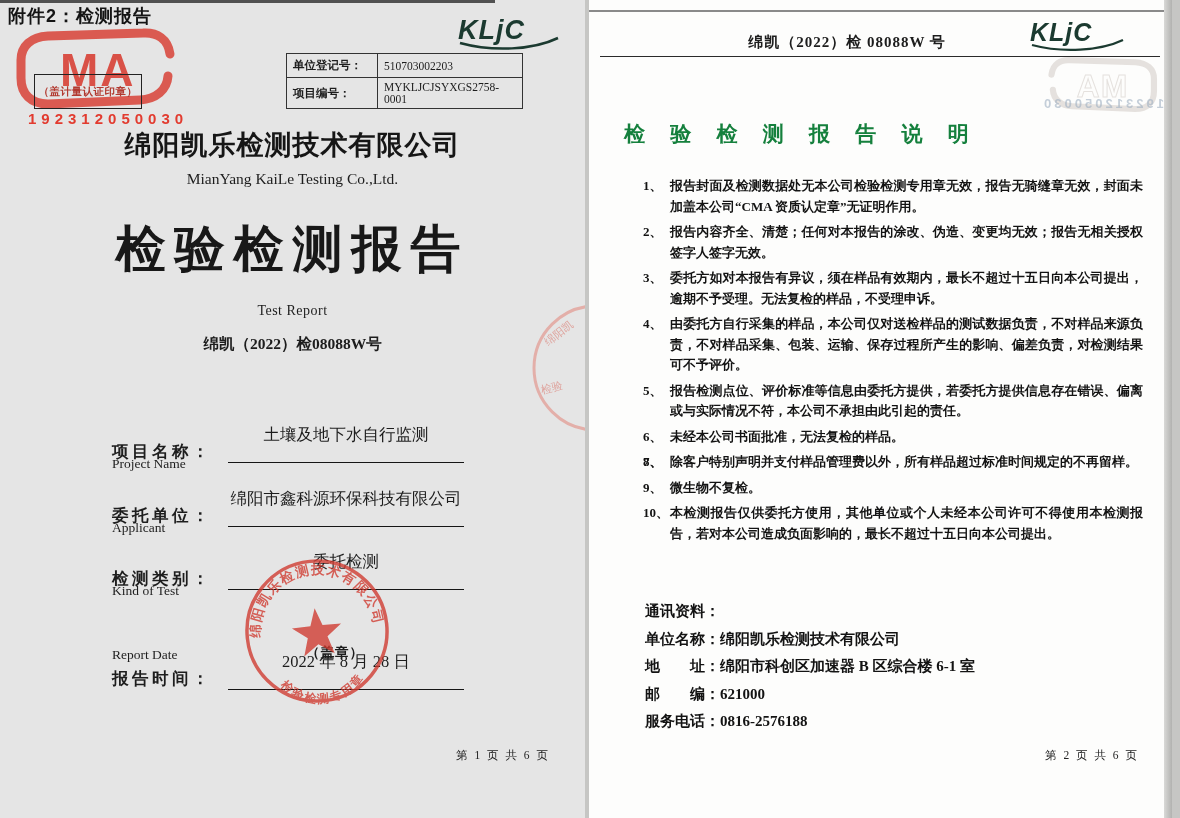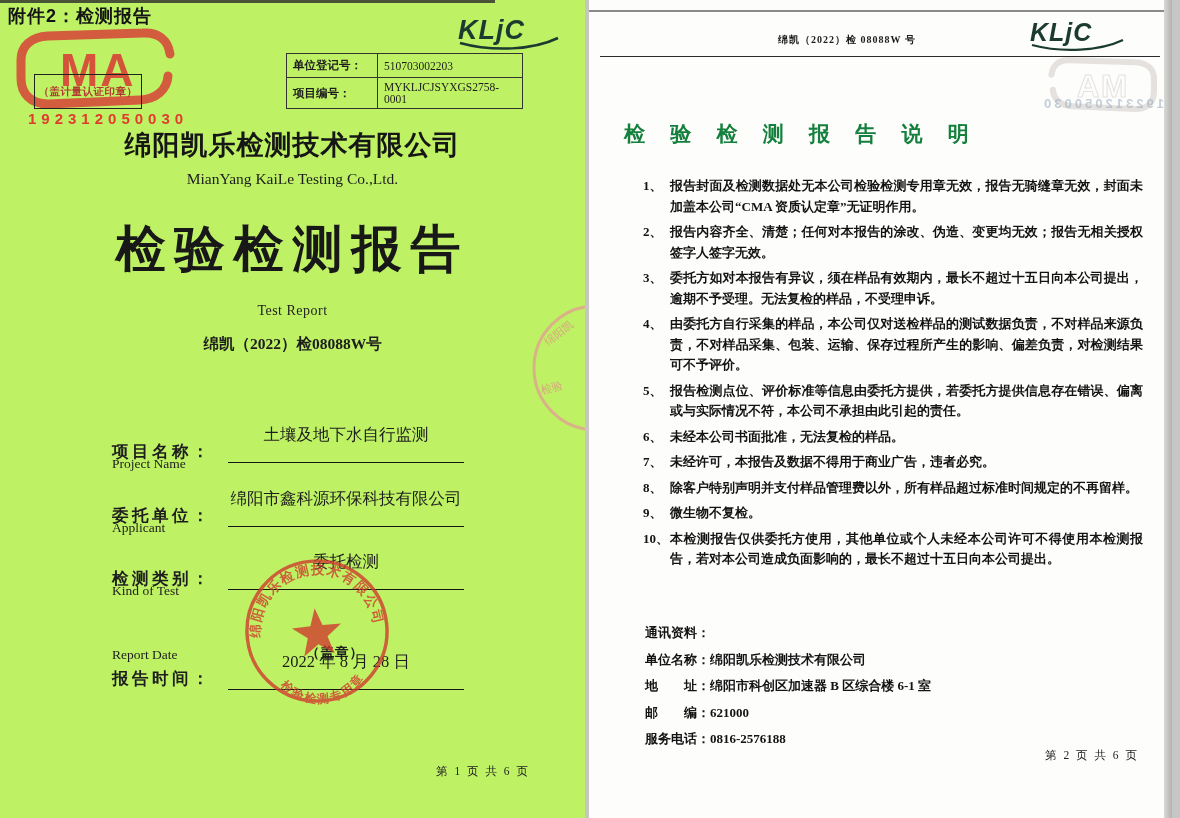--- a/index.html
+++ b/index.html
@@ -2,21 +2,21 @@
 <html><head>
 <meta charset="utf-8">
 <style>
   html,body{margin:0;padding:0;}
   body{
     width:1180px;height:818px;position:relative;overflow:hidden;
     background:#c6c6c4;
     font-family:"Liberation Serif","DejaVu Serif",serif;
     color:#1d1d1d;
   }
-  .page{position:absolute;top:0;height:818px;background:#bef264;overflow:hidden;}
+  .page{position:absolute;top:0;height:818px;background:#e5e5e5;overflow:hidden;}
   #page-left{left:0;width:585px;}
   #page-right{left:589px;width:583px;background:#fdfdfc;}
   .edge-strip{position:absolute;top:0;right:0;width:8px;height:818px;background:linear-gradient(to right,#d9d9d7,#b2b2b0);}
   .scanline{position:absolute;background:#2c2c2c;}
   
   .attachment{position:absolute;left:8px;top:4px;font-family:"Liberation Sans",sans-serif;font-weight:bold;font-size:18px;letter-spacing:1px;color:#141414;}
   .cma-wrap{position:absolute;left:12px;top:24px;width:180px;height:110px;}
   .cma-svg{position:absolute;left:0;top:0;}
   .cma-box{position:absolute;left:22px;top:50px;width:106px;height:33px;border:1.5px solid #222;display:flex;align-items:center;justify-content:center;background:transparent;}
   .cma-box span{font-size:10.5px;font-weight:bold;color:#b23a30;letter-spacing:.5px;white-space:nowrap;}
@@ -33,32 +33,32 @@
   .title-en{position:absolute;left:0;top:303px;width:100%;text-align:center;font-size:14px;letter-spacing:.5px;}
   .report-no{position:absolute;left:0;top:334px;width:100%;text-align:center;font-weight:bold;font-size:15.5px;}
   .frow{position:absolute;left:112px;width:352px;display:flex;align-items:flex-end;}
   .frow .flabel{width:116px;font-weight:bold;font-size:16.5px;letter-spacing:3.5px;white-space:nowrap;flex:none;}
   .frow .fvalue{flex:1;border-bottom:1.6px solid #151515;text-align:center;font-size:16.5px;padding-bottom:16px;white-space:nowrap;}
   .fen{position:absolute;left:112px;font-size:13.5px;color:#1d1d1d;}
   .stamp-note{position:absolute;left:306px;top:644px;font-size:13.5px;font-weight:bold;letter-spacing:1px;}
   .seal{position:absolute;left:242px;top:556px;opacity:.78;transform:rotate(-6deg);}
   .seam{position:absolute;left:522px;top:294px;opacity:.75;}
   .footer{position:absolute;font-size:11.5px;letter-spacing:2px;color:#222;}
-  .footer-left{left:436px;top:748px;margin-top:16px;}
+  .footer-left{left:456px;top:748px;}
   
-  .header-no{position:absolute;left:158px;top:33px;width:200px;text-align:center;font-weight:bold;font-size:10px;letter-spacing:1px;}
+  .header-no{position:absolute;left:158px;top:33px;width:200px;text-align:center;font-weight:bold;font-size:15px;letter-spacing:1px;}
   .header-line{position:absolute;left:11px;top:56px;width:560px;height:0;border-top:1.6px solid #2a2a2a;}
   .logo-right{left:433px;top:16px;}
   .ghost-ma{position:absolute;left:451px;top:54px;opacity:.26;transform:scaleX(-1);}
   .ghost-number{position:absolute;left:446px;top:96px;width:135px;text-align:center;transform:scaleX(-1);color:#9fb0c2;opacity:.6;font-family:"Liberation Sans",sans-serif;font-weight:bold;font-size:13px;letter-spacing:3px;}
   .rtitle{position:absolute;left:0;top:120px;width:100%;text-align:left;font-weight:bold;font-size:21px;letter-spacing:10px;color:#15803d;margin-left:35px;}
   .notes{position:absolute;left:54px;top:176px;width:500px;}
   .note{position:relative;padding-left:27px;font-size:13px;font-weight:600;line-height:20.5px;text-align:justify;margin-bottom:5px;color:#131313;}
   .note .num{position:absolute;left:0;top:0;font-weight:bold;}
-  .contact{position:absolute;left:56px;top:624px;font-size:13px;font-weight:bold;color:#131313;}
+  .contact{position:absolute;left:56px;top:602px;font-size:15px;font-weight:bold;color:#131313;}
   .contact div{margin-bottom:8.5px;white-space:nowrap;}
   .footer-right{left:456px;top:748px;}
 </style>
 </head>
 <body>
 
 <div class="page" id="page-left">
   <div class="scanline" style="left:0;top:0;width:495px;height:2.5px;opacity:.8;"></div>
 
   <div class="attachment">附件2：检测报告</div>
@@ -166,21 +166,21 @@
 
   <div class="rtitle">检 验 检 测 报 告 说 明</div>
 
   <div class="notes">
     <div class="note"><span class="num">1、</span><span>报告封面及检测数据处无本公司检验检测专用章无效，报告无骑缝章无效，封面未加盖本公司“CMA 资质认定章”无证明作用。</span></div>
     <div class="note"><span class="num">2、</span><span>报告内容齐全、清楚；任何对本报告的涂改、伪造、变更均无效；报告无相关授权签字人签字无效。</span></div>
     <div class="note"><span class="num">3、</span><span>委托方如对本报告有异议，须在样品有效期内，最长不超过十五日向本公司提出，逾期不予受理。无法复检的样品，不受理申诉。</span></div>
     <div class="note"><span class="num">4、</span><span>由委托方自行采集的样品，本公司仅对送检样品的测试数据负责，不对样品来源负责，不对样品采集、包装、运输、保存过程所产生的影响、偏差负责，对检测结果可不予评价。</span></div>
     <div class="note"><span class="num">5、</span><span>报告检测点位、评价标准等信息由委托方提供，若委托方提供信息存在错误、偏离或与实际情况不符，本公司不承担由此引起的责任。</span></div>
     <div class="note"><span class="num">6、</span><span>未经本公司书面批准，无法复检的样品。</span></div>
-    <div class="note"><span class="num">7、</span><span>未经许可，本报告及数据不得用于商业广告，违者必究。</span></div>
+    <div class="note"><span class="num">7、</span></div>
     <div class="note"><span class="num">8、</span><span>除客户特别声明并支付样品管理费以外，所有样品超过标准时间规定的不再留样。</span></div>
     <div class="note"><span class="num">9、</span><span>微生物不复检。</span></div>
     <div class="note"><span class="num">10、</span><span>本检测报告仅供委托方使用，其他单位或个人未经本公司许可不得使用本检测报告，若对本公司造成负面影响的，最长不超过十五日向本公司提出。</span></div>
   </div>
 
   <div class="contact">
     <div>通讯资料：</div>
     <div><span>单位名称：</span><span>绵阳凯乐检测技术有限公司</span></div>
     <div><span>地　　址：</span><span>绵阳市科创区加速器 B 区综合楼 6-1 室</span></div>
     <div><span>邮　　编：</span><span>621000</span></div>

